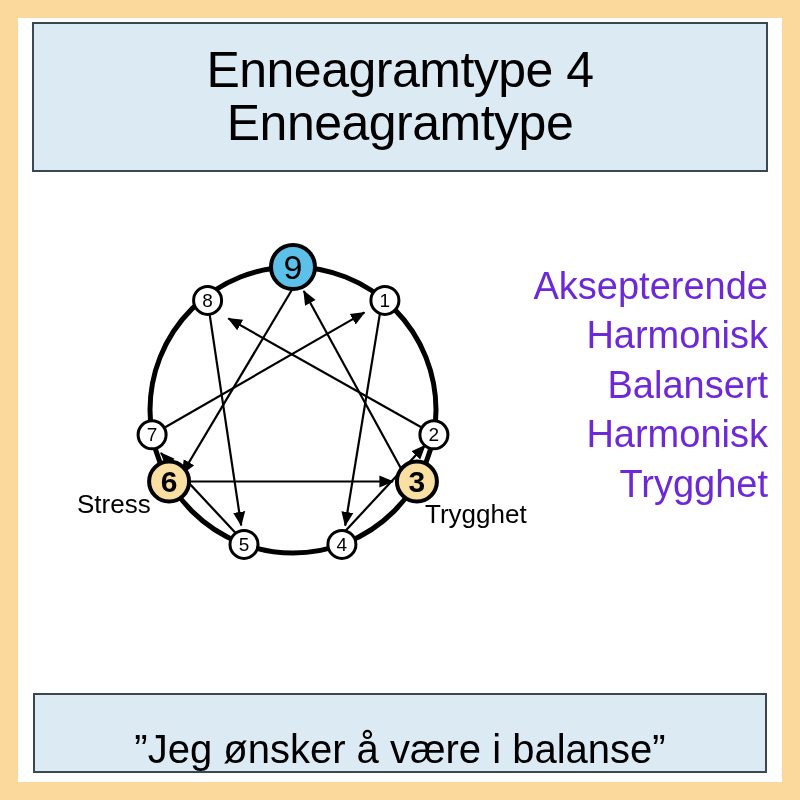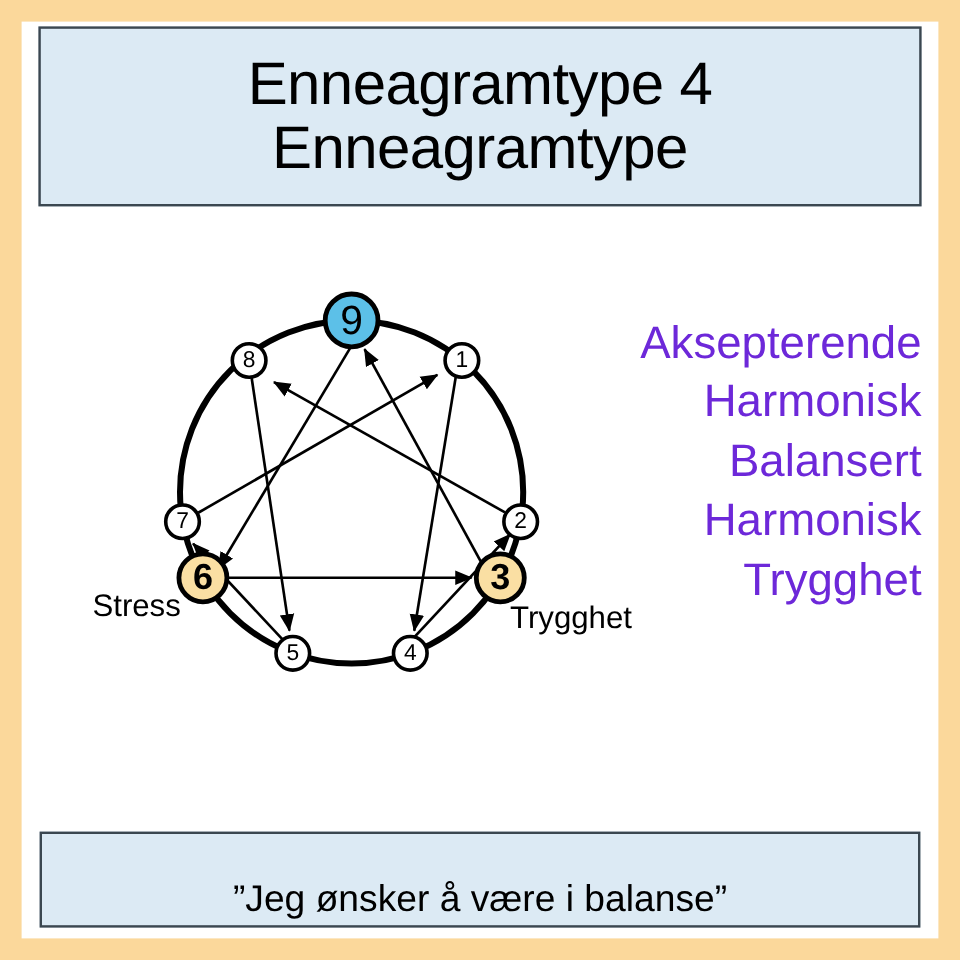--- a/index.html
+++ b/index.html
@@ -87,21 +87,21 @@
     width: 734px;
     height: 80px;
     box-sizing: border-box;
     background: #dceaf4;
     border: 2px solid #3b4750;
     display: flex;
     align-items: center;
     justify-content: center;
   }
   #quote-box .qtext {
-    font-size: 31px;
+    font-size: 40px;
     color: #000000;
     white-space: nowrap;
     margin-top: 32px;
   }
 </style>
 </head>
 <body>
 
 <div id="page">
 

